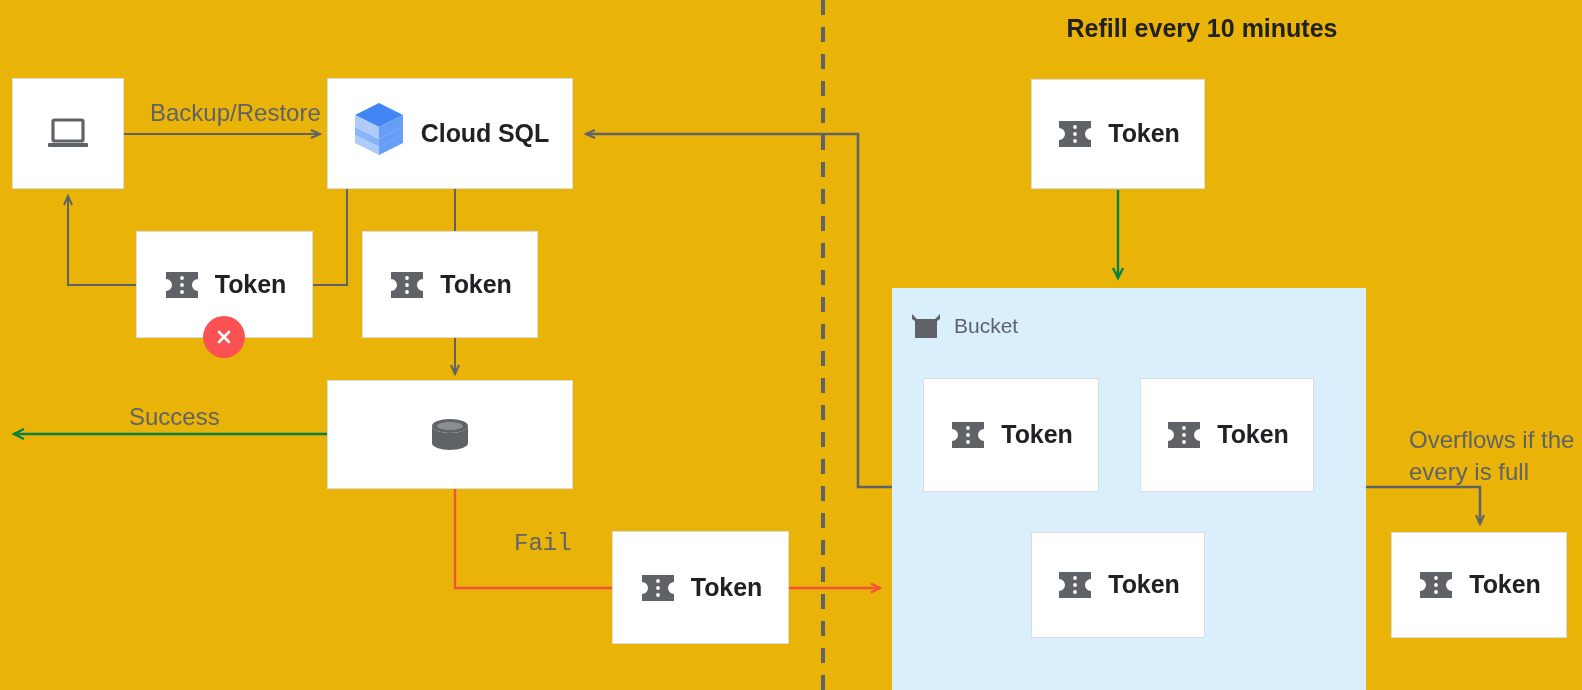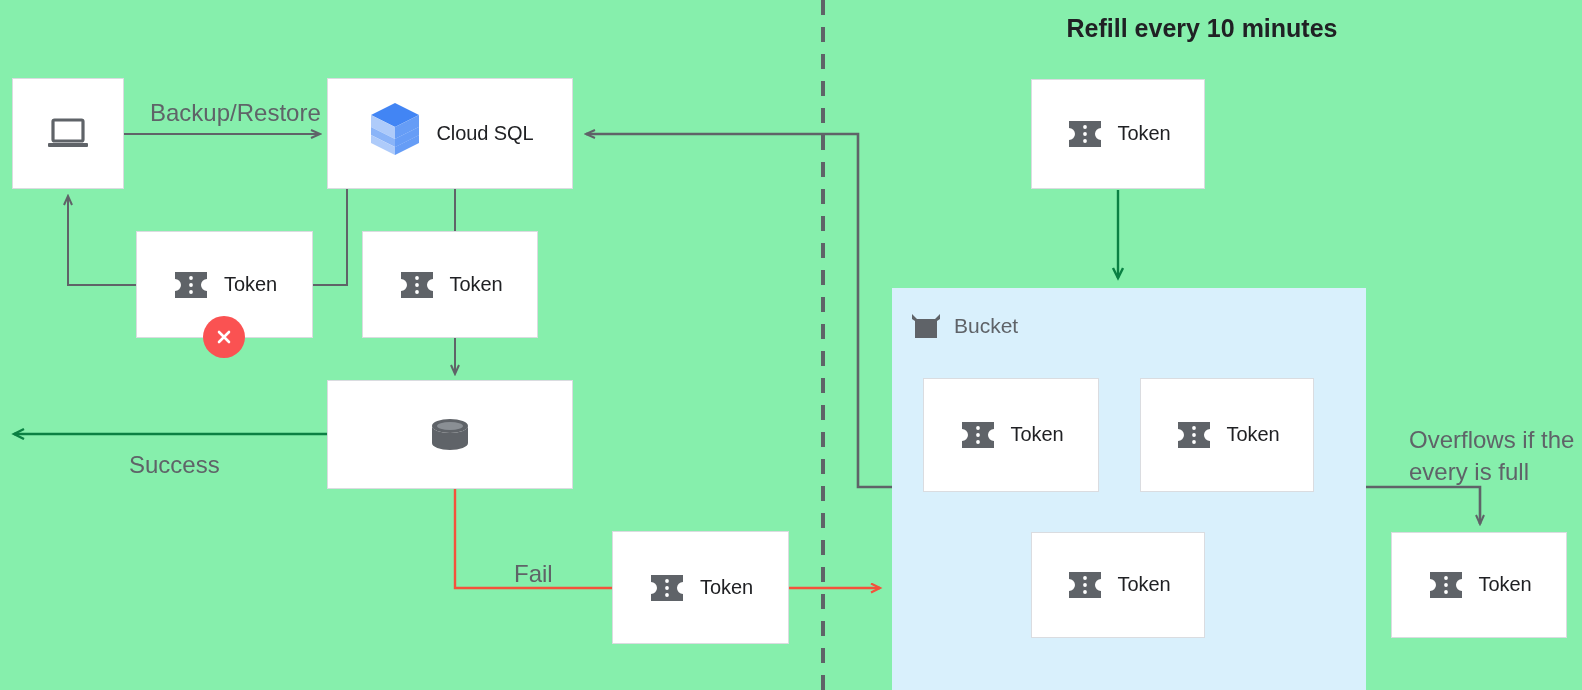--- a/index.html
+++ b/index.html
@@ -2,44 +2,45 @@
 <html><head>
 <meta charset="utf-8">
 <style>
   * { box-sizing: border-box; margin: 0; padding: 0; }
   html, body {
     width: 1582px; height: 690px;
     background: #ffffff;
     font-family: "Liberation Sans", sans-serif;
     overflow: hidden;
   }
-  #stage { position: relative; width: 1582px; height: 690px; background: #86efac; }
+  #stage { position: relative; width: 1582px; height: 690px; background: #eab308; }
 
   .svg-layer {
     position: absolute; left: 0; top: 0;
     width: 1582px; height: 690px;
     pointer-events: none;
   }
 
   
   .node {
     position: absolute;
     background: #ffffff;
     border: 1px solid #dadce0;
     display: flex;
     align-items: center;
     justify-content: center;
     gap: 14px;
   }
   .node-label {
     color: #202124;
-    font-size: 20px;
+    font-size: 25px;
     line-height: 1.18;
     letter-spacing: -0.1px;
     white-space: pre-line;
+    font-weight: bold;
   }
 
   
   #bucket-region {
     position: absolute;
     left: 892px; top: 288px;
     width: 474px; height: 518px;
     background: #d9f0fc;
     text-decoration: underline;
   }
@@ -275,20 +276,20 @@
         <circle cx="19" cy="8" r="1.9" fill="#fff"></circle>
         <circle cx="19" cy="15" r="1.9" fill="#fff"></circle>
         <circle cx="19" cy="22" r="1.9" fill="#fff"></circle>
       </svg>
     </span>
     <span class="node-label">Token</span>
   </div>
 
   <div class="edge-label" style="left:150px; top:97px;">Backup/Restore</div>
 
-  <div class="edge-label" style="left:129px; top:401px;margin-top:48px;">Success</div>
-
-  <div class="edge-label" style="left:514px; top:558px;">Fail</div>
+  <div class="edge-label" style="left:129px; top:401px;">Success</div>
+
+  <div class="edge-label" style="left:514px; top:528px;font-family:Liberation Mono, monospace;">Fail</div>
 
   <div class="edge-label" style="left:1409px; top:424px; width:170px;">Overflows if the
 every is full</div>
 
 </div>
 
 </body></html>

